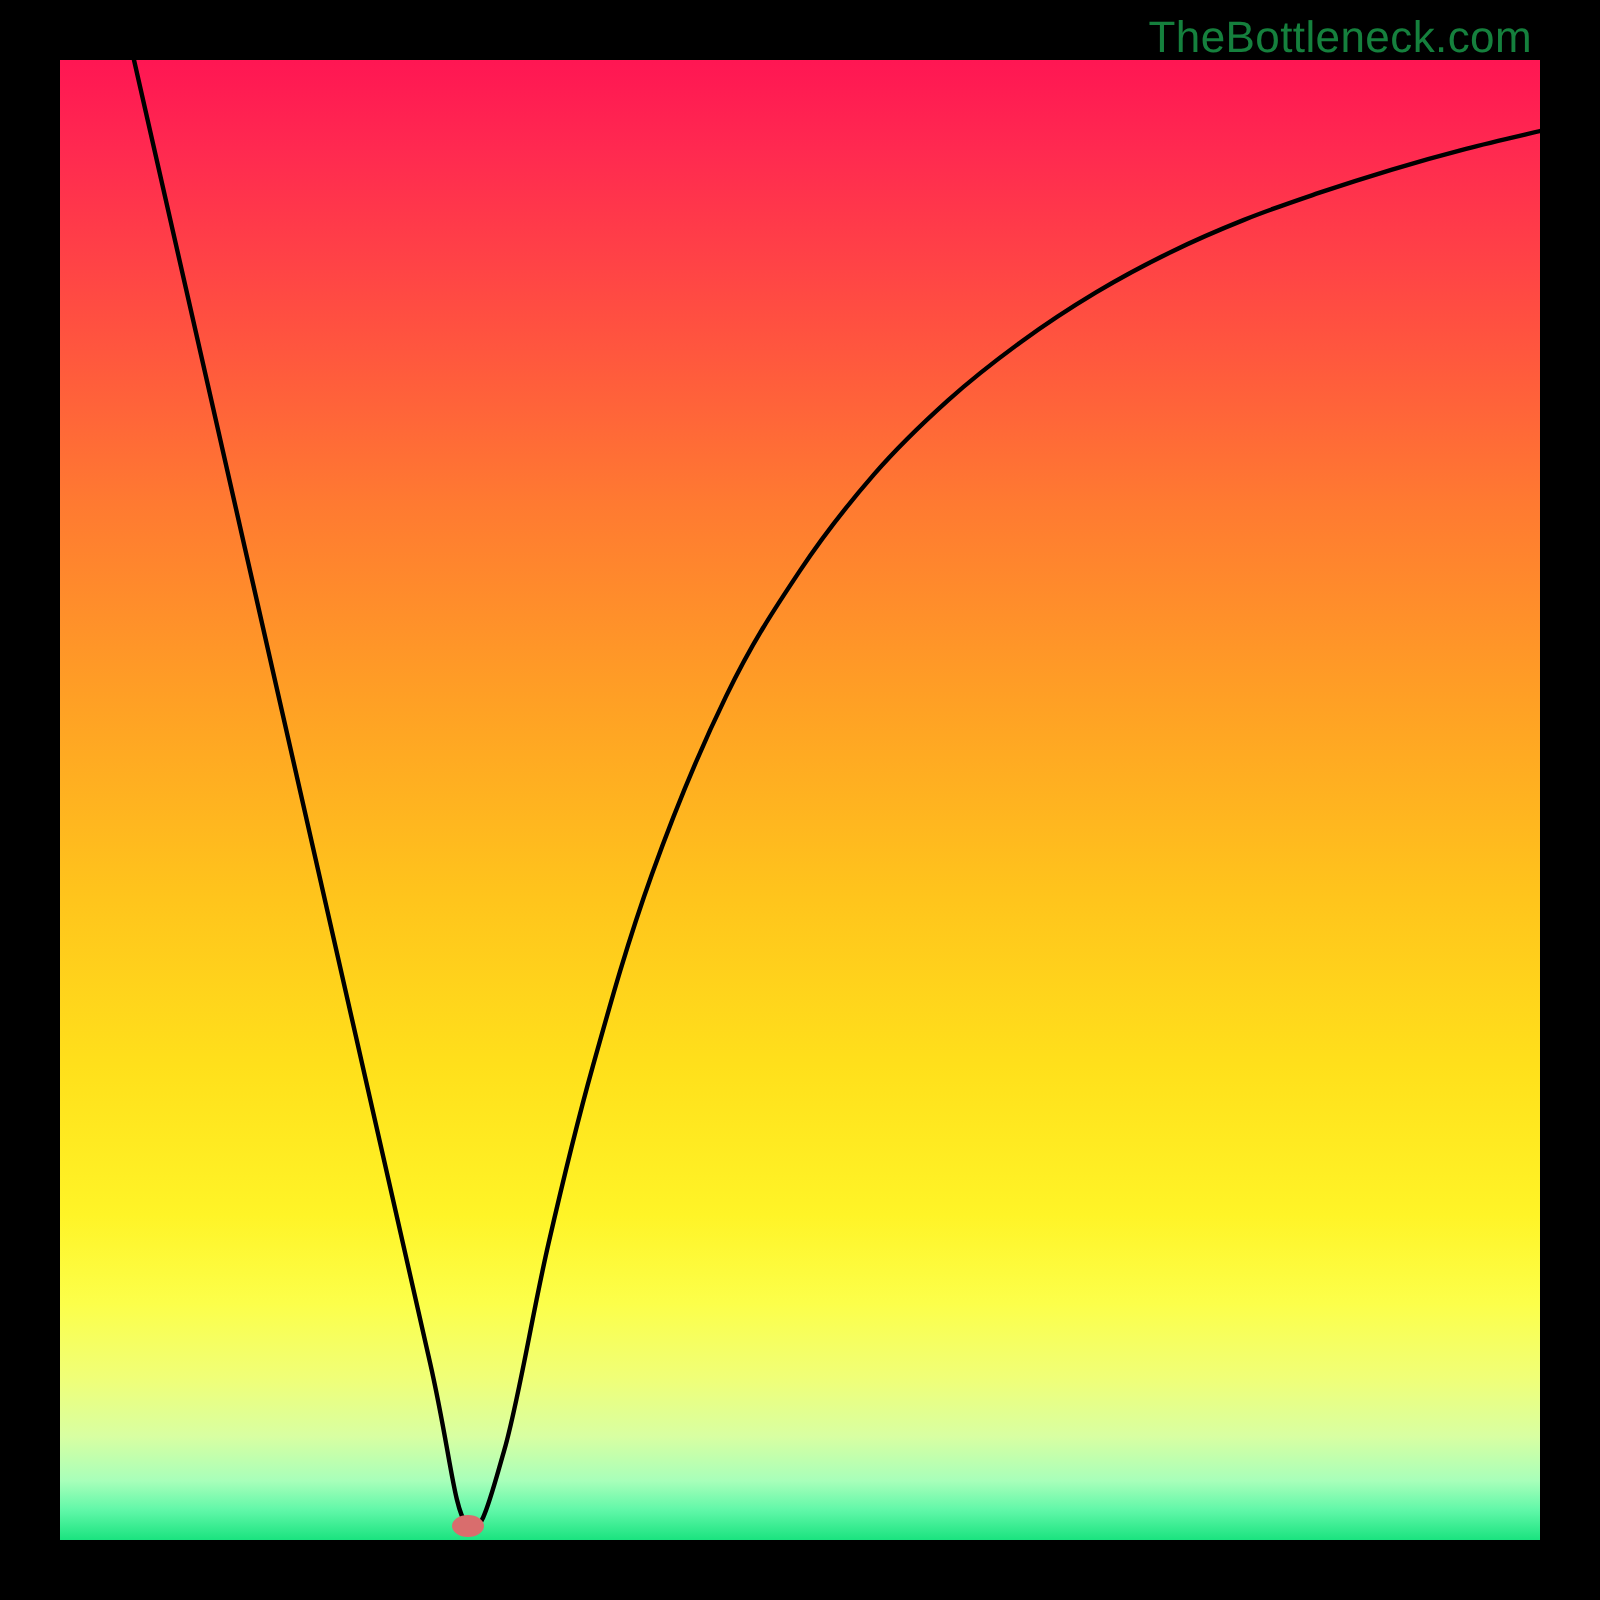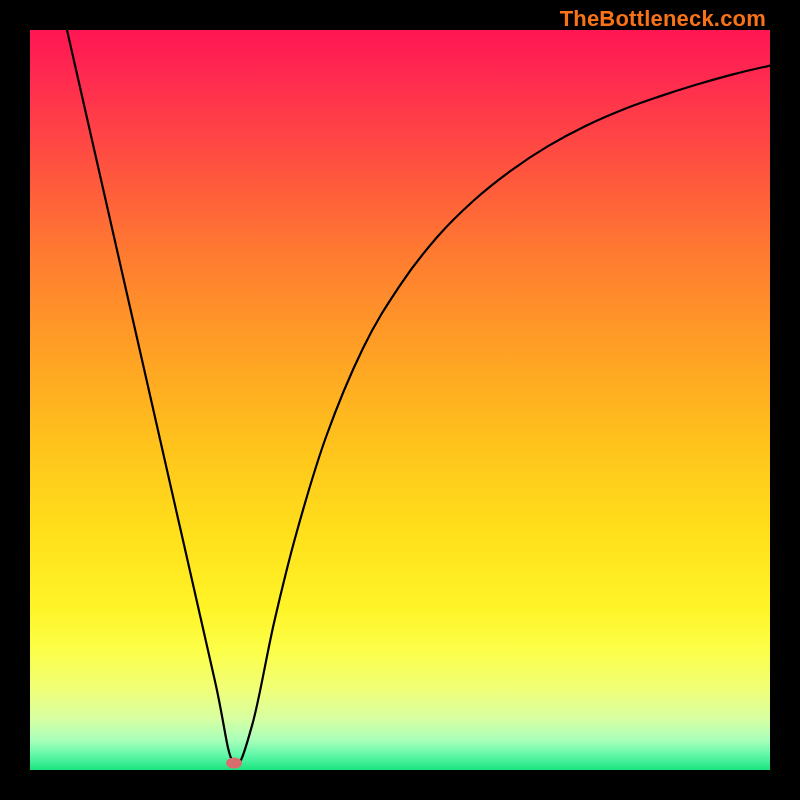--- a/index.html
+++ b/index.html
@@ -33,22 +33,22 @@
       #60f7a8 98%,
       #1ae37f 100%
     );
   }
   .wm {
     position: absolute;
     top: 6px;
     right: 34px;
     font-family: Arial, Helvetica, sans-serif;
     font-size: 22px;
-    font-weight: 700;
-    color: #f97316;
+    font-weight: 400;
+    color: #15803d;
     letter-spacing: 0.2px;
   }
   .curve {
     position: absolute;
     left: 0; top: 0;
     width: 740px; height: 740px;
     pointer-events: none;
   }
   .marker {
     position: absolute;

